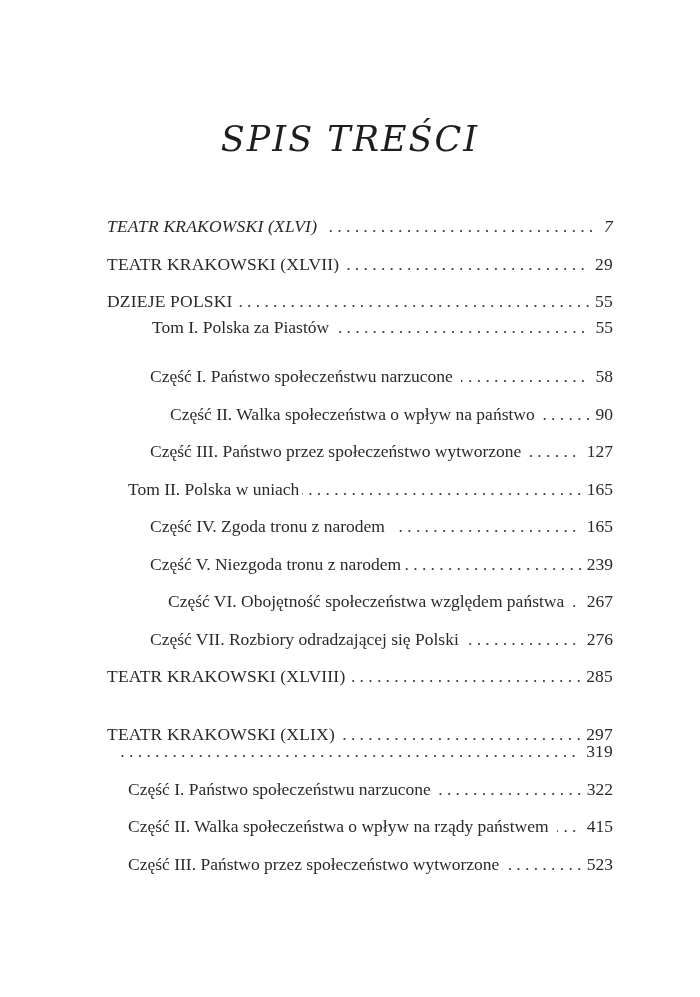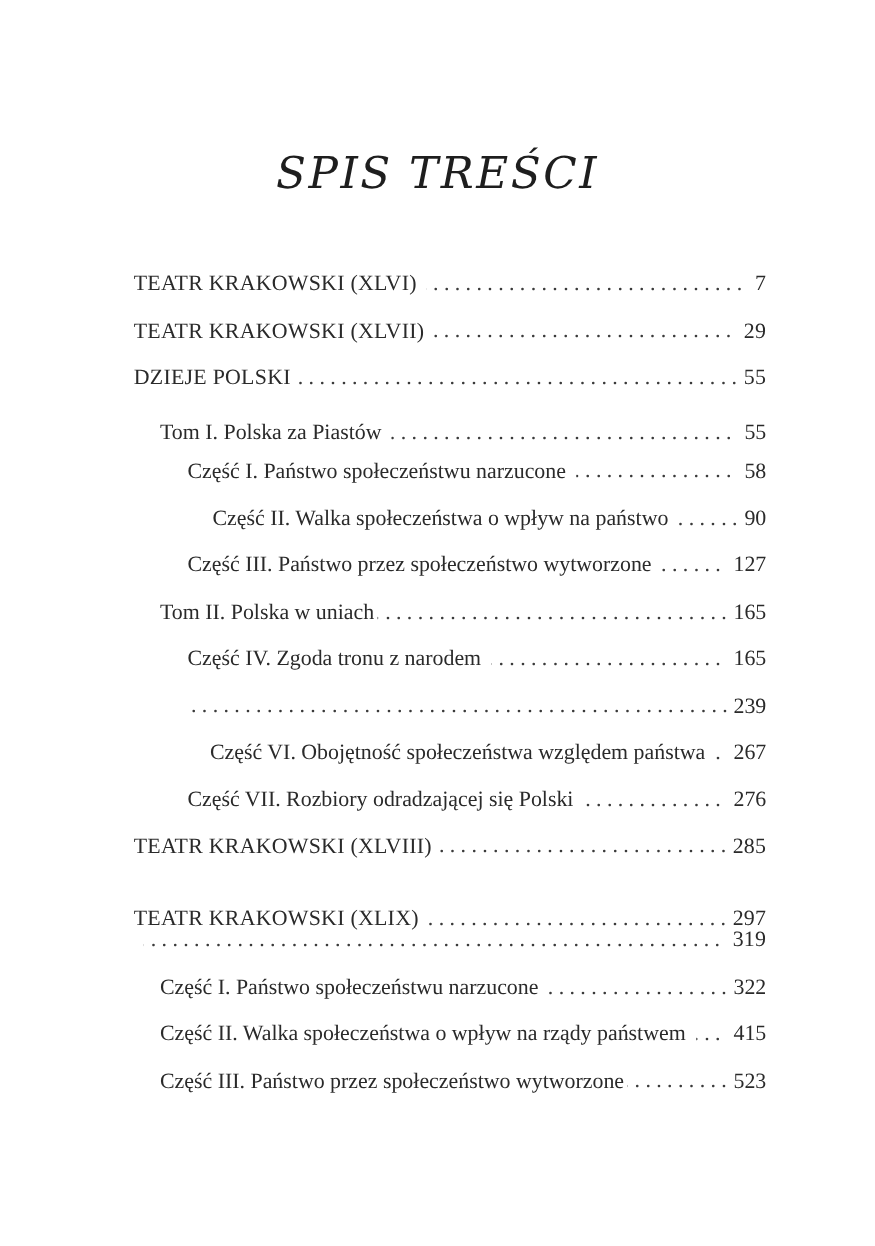--- a/index.html
+++ b/index.html
@@ -69,39 +69,39 @@
     .lvl2 { left: 150px; }
     .upper { letter-spacing: 0.2px; }
   </style>
 </head>
 <body>
 
 <h1 class="page-title">SPIS TREŚCI</h1>
 
 <div class="toc">
 
-  <div class="toc-row lvl0 upper" style="top:0px;">
+  <div class="toc-row lvl0 upper" style="top:0px;font-style:italic;">
     <span class="toc-title">TEATR KRAKOWSKI (XLVI)</span>
     <span class="toc-dots">................................................................................</span>
     <span class="toc-page">7</span>
   </div>
 
   <div class="toc-row lvl0 upper" style="top:37.5px;">
     <span class="toc-title">TEATR KRAKOWSKI (XLVII)</span>
     <span class="toc-dots">................................................................................</span>
     <span class="toc-page">29</span>
   </div>
 
   <div class="toc-row lvl0 upper" style="top:75px;">
     <span class="toc-title">DZIEJE POLSKI</span>
     <span class="toc-dots tight">................................................................................</span>
     <span class="toc-page">55</span>
   </div>
 
-  <div class="toc-row lvl1" style="top:119px;">
+  <div class="toc-row lvl1" style="top:101px;margin-left:24px;">
     <span class="toc-title">Tom I. Polska za Piastów</span>
     <span class="toc-dots">................................................................................</span>
     <span class="toc-page">55</span>
   </div>
 
   <div class="toc-row lvl2" style="top:150px;">
     <span class="toc-title">Część I. Państwo społeczeństwu narzucone</span>
     <span class="toc-dots">................................................................................</span>
     <span class="toc-page">58</span>
   </div>
@@ -124,20 +124,21 @@
     <span class="toc-page">165</span>
   </div>
 
   <div class="toc-row lvl2" style="top:300px;">
     <span class="toc-title">Część IV. Zgoda tronu z narodem</span>
     <span class="toc-dots">................................................................................</span>
     <span class="toc-page">165</span>
   </div>
 
   <div class="toc-row lvl2" style="top:337.5px;">
+    <span class="toc-title">Część V. Niezgoda tronu z narodem</span>
     <span class="toc-dots tight" style="margin-right:0;">................................................................................</span>
     <span class="toc-page">239</span>
   </div>
 
   <div class="toc-row lvl2" style="top:375px;margin-left:18px;">
     <span class="toc-title">Część VI. Obojętność społeczeństwa względem państwa</span>
     <span class="toc-dots">................................................................................</span>
     <span class="toc-page">267</span>
   </div>
 

